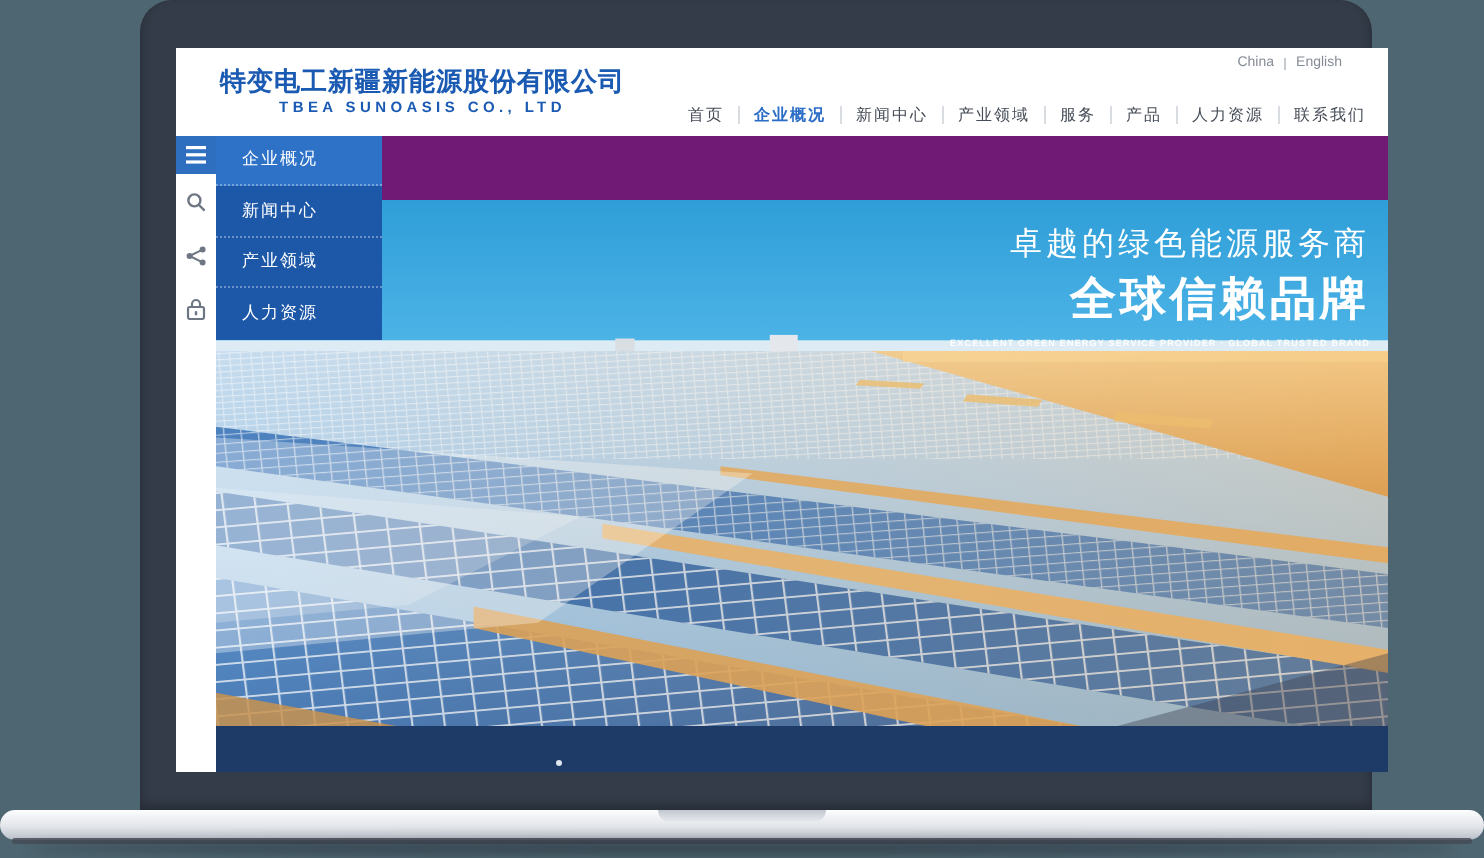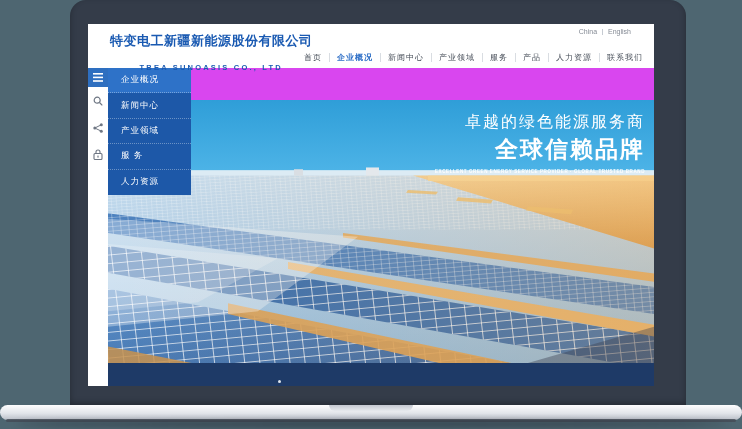--- a/index.html
+++ b/index.html
@@ -11,30 +11,30 @@
   #base{position:absolute;left:0;top:405px;width:742px;height:15px;border-radius:8px;
         background:linear-gradient(#fdfdfe,#e2e5ea 55%,#b9bec7);}
   #base-notch{position:absolute;left:329px;top:405px;width:84px;height:6px;
         border-radius:0 0 10px 10px;background:linear-gradient(#c3c7d0,#e7eaee);}
   #base-line{position:absolute;left:6px;top:419px;width:730px;height:3px;border-radius:2px;
         background:#454c57;opacity:.85;}
   #base-shadow{position:absolute;left:14px;top:421px;width:714px;height:6px;border-radius:50%;
         background:rgba(25,30,40,.5);filter:blur(3px);}
 
   
-  #screen{position:absolute;left:88px;top:24px;width:566px;height:362px;background:#d946ef;overflow:hidden;}
+  #screen{position:absolute;left:88px;top:24px;width:566px;height:362px;background:#701a75;overflow:hidden;padding-left:40px;}
 
   
   .hdr{position:absolute;left:0;top:0;right:0;height:44px;background:#fff;z-index:8;}
   .lang{position:absolute;top:4px;right:18px;display:flex;align-items:center;font-size:7px;color:#858b95;}
   .lang span{padding:0 5px;cursor:default;}
   .lang .lsep{width:1px;height:6px;background:#c6cbd2;padding:0;}
   .logo{position:absolute;left:22px;top:10px;text-align:center;line-height:1.15;}
   .logo-cn{font-size:13px;font-weight:700;color:#1a5ab2;letter-spacing:.5px;}
-  .logo-en{font-size:7.5px;font-weight:700;color:#1a5ab2;letter-spacing:2.2px;margin-top:15px;}
+  .logo-en{font-size:7.5px;font-weight:700;color:#1a5ab2;letter-spacing:2.2px;margin-top:1px;}
   .nav{position:absolute;right:4px;bottom:6px;display:flex;align-items:center;text-align:center;}
   .nav-item{padding:0 7px;font-size:8px;color:#454c57;border-right:1px solid #d9dde2;
             line-height:9px;white-space:nowrap;letter-spacing:1px;cursor:default;}
   .nav-item:last-child{border-right:none;}
   .nav-item.active{color:#2b6dc6;font-weight:700;}
 
   
   .bodyarea{position:absolute;left:0;top:44px;right:0;bottom:0;}
 
   
@@ -173,21 +173,20 @@
           <div class="ht1">卓越的绿色能源服务商</div>
           <div class="ht2">全球信赖品牌</div>
           <div class="ht3">EXCELLENT GREEN ENERGY SERVICE PROVIDER · GLOBAL TRUSTED BRAND</div>
         </div>
       </div>
 
       <div class="sidebar">
         <div class="sb-item active">企业概况</div>
         <div class="sb-item">新闻中心</div>
         <div class="sb-item">产业领域</div>
-        <div class="sb-item">服 务</div>
         <div class="sb-item">人力资源</div>
       </div>
 
       <div class="rail">
         <div class="rail-btn">
           <svg width="10" height="9" viewBox="0 0 10 9">
             <rect y="0" width="10" height="1.6" fill="#fff"></rect>
             <rect y="3.6" width="10" height="1.6" fill="#fff"></rect>
             <rect y="7.2" width="10" height="1.6" fill="#fff"></rect>
           </svg>

